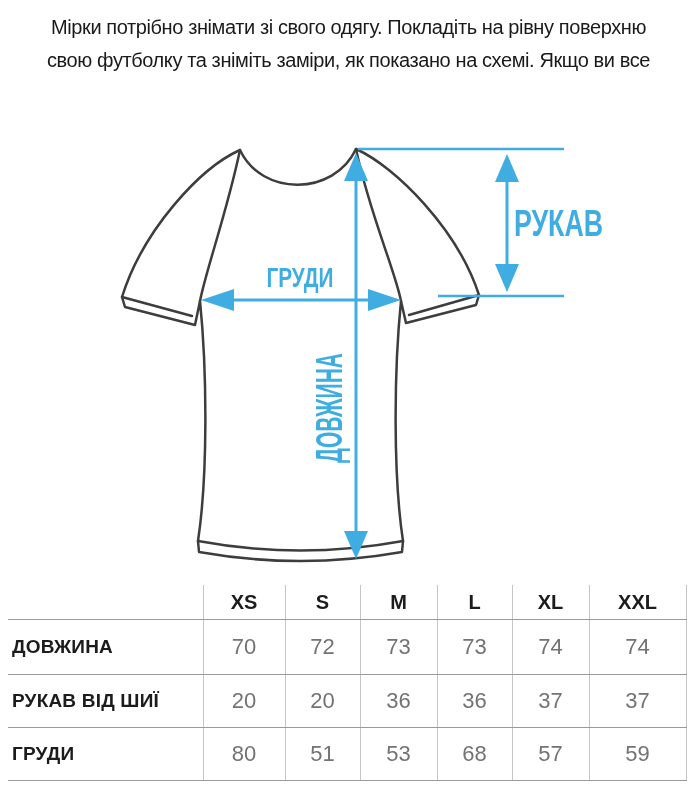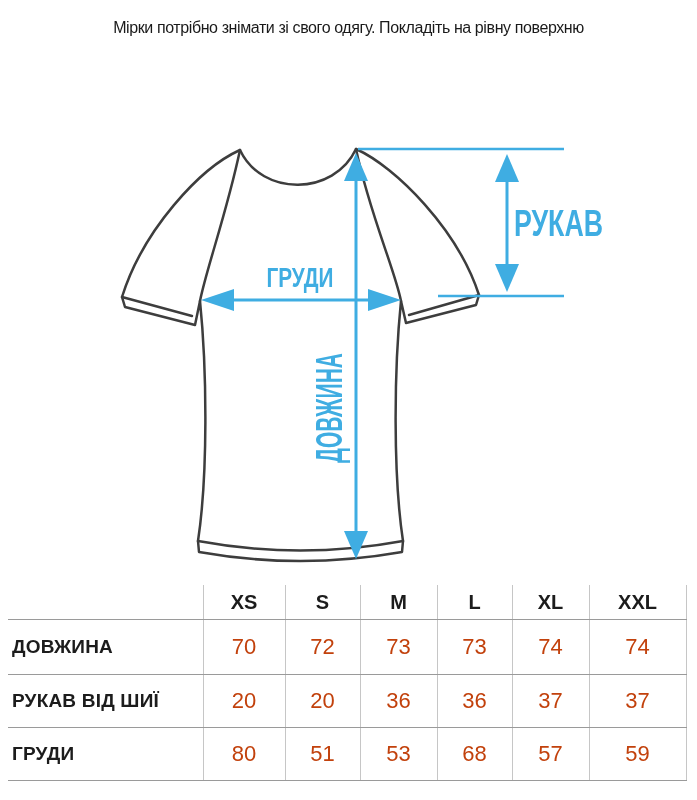--- a/index.html
+++ b/index.html
@@ -9,21 +9,21 @@
     --line-dark:#9a9a9a;
     --line-light:#c6c6c6;
     --text-dark:#1a1a1a;
   }
   html,body{margin:0;padding:0;background:#fff;}
   body{font-family:"Liberation Sans",sans-serif;}
   .page{position:relative;width:697px;height:800px;background:#fff;overflow:hidden;}
 
   
   .intro{position:absolute;top:11px;left:0;width:697px;text-align:center;
-         color:var(--text-dark);font-size:16px;line-height:33px;letter-spacing:-0.4px;
+         color:var(--text-dark);font-size:20px;line-height:33px;letter-spacing:-0.4px;
          font-weight:500;}
   .intro div{white-space:nowrap;}
 
   
   .note{position:absolute;top:103px;right:14px;color:var(--note-gray);
         font-size:20px;letter-spacing:-0.3px;}
 
   
   .diagram{position:absolute;top:0;left:0;}
   .shirt{fill:#fff;stroke:var(--outline);stroke-width:2.5;stroke-linejoin:round;stroke-linecap:round;}
@@ -38,31 +38,32 @@
               table-layout:fixed;color:#1c1c1c;}
   .size-table th,.size-table td{padding:0;vertical-align:middle;}
   .size-table thead th{height:34px;font-size:20px;font-weight:bold;text-align:center;
                        border-bottom:1.5px solid var(--line-dark);}
   .size-table tbody tr:nth-child(1) td{height:54px;}
   .size-table tbody tr:nth-child(2) td{height:52px;}
   .size-table tbody tr:nth-child(3) td{height:52px;}
   .size-table tbody td{border-bottom:1.5px solid var(--line-dark);}
   .size-table .row-label{font-size:19px;font-weight:bold;text-align:left;padding-left:4px;
                          letter-spacing:0.2px;}
-  .size-table .val{font-size:22px;font-weight:normal;color:#c2410c;text-align:center;}
+  .size-table .val{font-size:22px;font-weight:normal;color:#737373;text-align:center;}
   .size-table .vline{border-left:1.5px solid var(--line-light);}
   .size-table .vline-r{border-right:1.5px solid var(--line-light);}
 </style>
 </head>
 <body>
 
 <div class="page">
 
   <div class="intro">
     <div>Мірки потрібно знімати зі свого одягу. Покладіть на рівну поверхню</div>
+    <div>свою футболку та зніміть заміри, як показано на схемі. Якщо ви все</div>
   </div>
 
 
   <svg class="diagram" width="697" height="580" viewBox="0 0 697 580" aria-hidden="true">
 
     <g>
       <path class="shirt" d="M240,150
         C200,168 143,230 122,297
         L125,307 L195,325 L200,301
         C207,370 208,475 198,541

